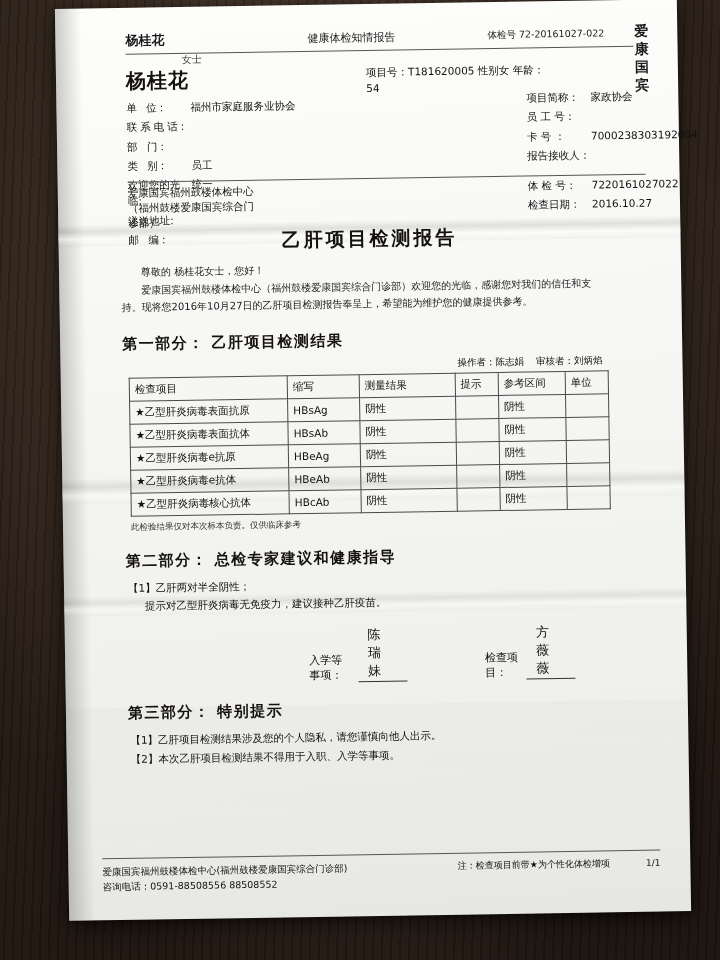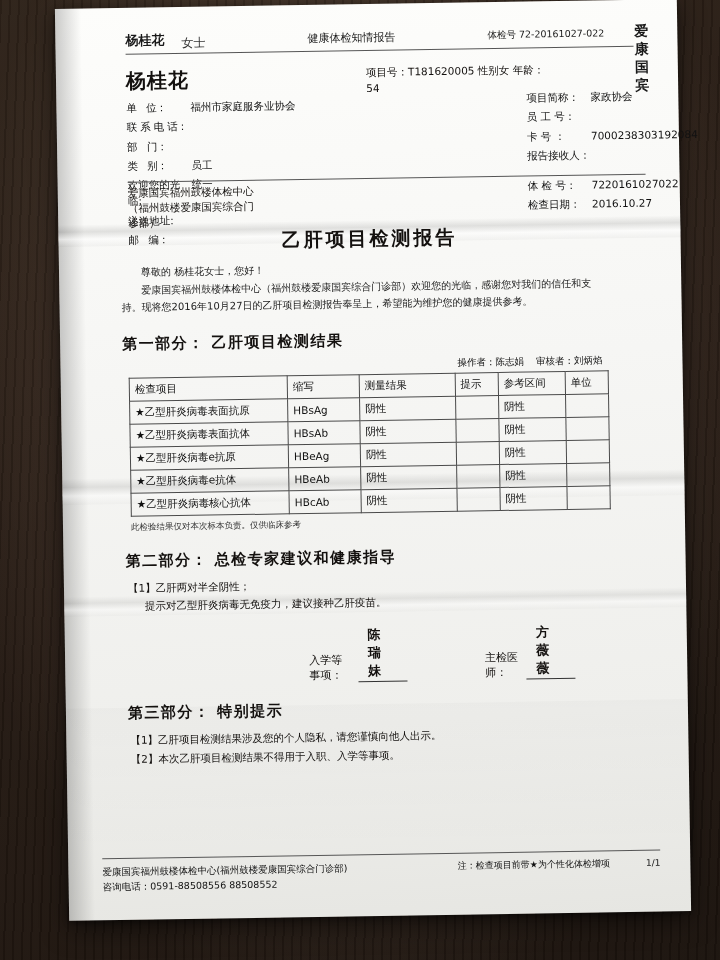--- a/index.html
+++ b/index.html
@@ -45,21 +45,21 @@
   }
 
   .inner{position:absolute;left:0;top:0;right:0;bottom:0;padding:0 34px;box-sizing:border-box;}
 
   
   .hdr{
     position:relative;height:34px;margin-top:14px;
     font-size:11px;color:#1a1a1a;
   }
   .hdr .name{position:absolute;left:36px;top:10px;font-size:13px;font-weight:bold;}
-  .hdr .sex{position:absolute;left:92px;top:14px;font-size:12px;color:#333;}
+  .hdr .sex{position:absolute;left:92px;top:32px;font-size:10px;color:#333;}
   .hdr .center{position:absolute;left:218px;top:12px;font-size:11px;}
   .hdr .tno{position:absolute;left:398px;top:13px;font-size:9.5px;}
   .hdr .brand{position:absolute;left:545px;top:9px;font-size:14px;font-weight:bold;letter-spacing:1px;}
   .hdr-rule{position:absolute;left:36px;right:10px;top:32px;border-top:1px solid #555;}
 
   
   .idblock{position:relative;margin-left:36px;margin-top:10px;height:152px;font-size:10.5px;line-height:1.55;}
   .bigname{position:absolute;left:0;top:0;font-size:20px;font-weight:bold;letter-spacing:1px;}
   .col1{position:absolute;left:0;top:34px;width:190px;}
   .col2{position:absolute;left:240px;top:2px;width:190px;}
@@ -103,21 +103,21 @@
   
   .adv{font-size:10.5px;line-height:1.8;margin:4px 0 0 30px;}
   .adv .l2{text-indent:1.6em;}
 
   
   .sigrow{display:flex;margin:14px 0 0 0;padding-left:210px;font-size:11px;align-items:flex-end;}
   .sig{display:flex;align-items:flex-end;margin-right:78px;}
   .sig .k{font-size:11px;}
   .sig .v{
     font-family:"DejaVu Serif","Liberation Serif",serif;
-    font-size:13px;font-weight:bold;margin-left:6px;padding:0 10px 1px 10px;
+    font-size:13px;font-weight:normal;margin-left:6px;padding:0 10px 1px 10px;
     border-bottom:1px solid #333;letter-spacing:2px;
   }
 
   
   .footer{position:absolute;left:34px;right:30px;bottom:26px;font-size:9.5px;color:#111;}
   .frule{border-top:1px solid #555;margin-bottom:5px;}
   .frow{display:flex;justify-content:space-between;align-items:flex-start;}
   .fleft{line-height:1.6;}
   .fright{text-align:right;line-height:1.6;font-size:9px;}
   .pageno{margin-left:22px;}
@@ -303,21 +303,21 @@
       </div>
       <div class="l2">提示对乙型肝炎病毒无免疫力，建议接种乙肝疫苗。</div>
     </div>
 
     <div class="sigrow">
       <div class="sig">
         <span class="k">入学等事项：</span>
         <span class="v">陈瑞妹</span>
       </div>
       <div class="sig">
-        <span class="k">主检医师：</span>
+        <span class="k">检查项目：</span>
         <span class="v">方薇薇</span>
       </div>
     </div>
 
     <div class="sec">第三部分：  特别提示</div>
     <div class="adv">
       <div>
         <span>【1】</span><span>乙肝项目检测结果涉及您的个人隐私，请您谨慎向他人出示。</span>
       </div>
       <div>

